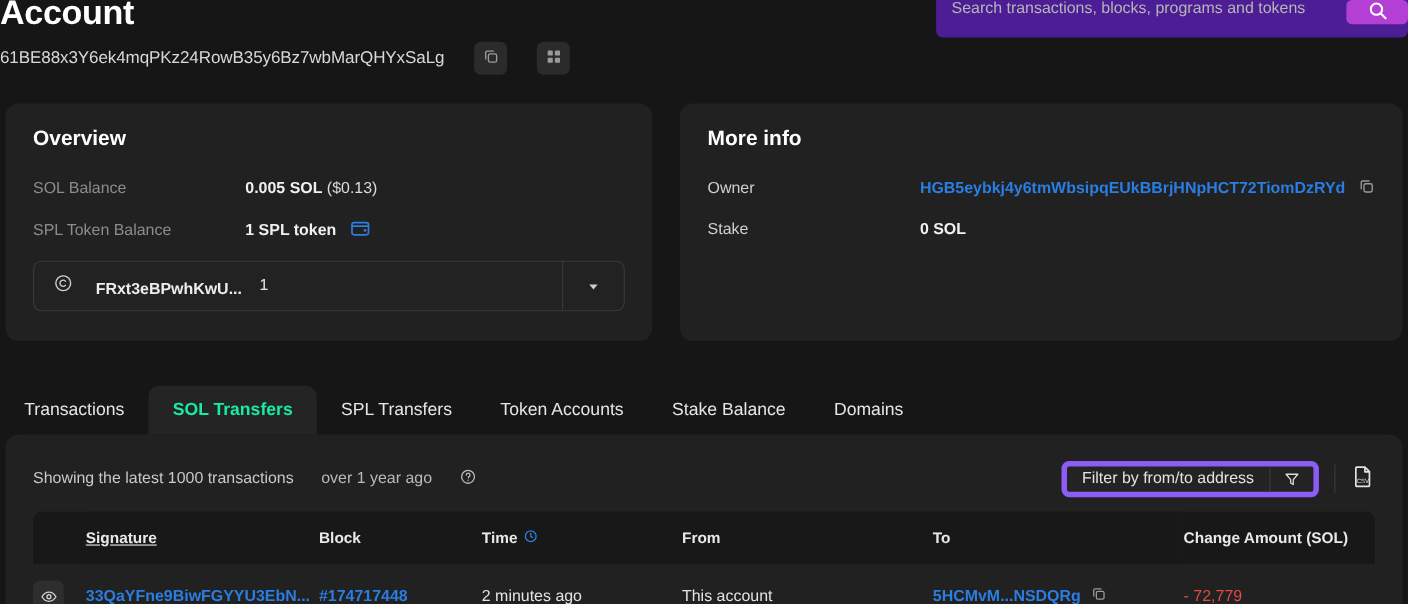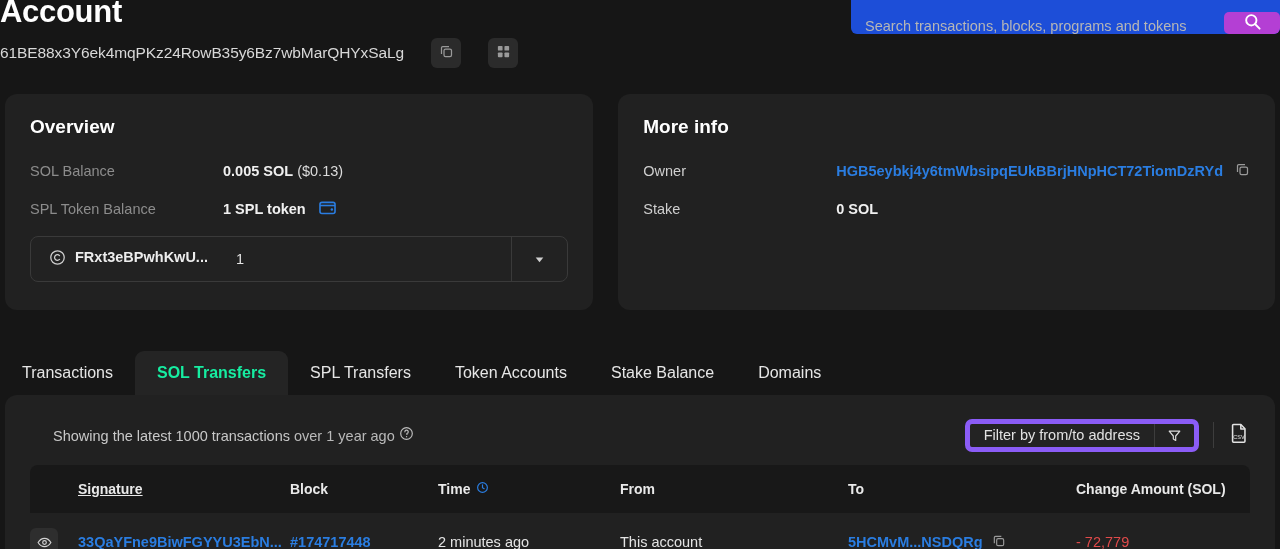--- a/index.html
+++ b/index.html
@@ -18,22 +18,22 @@
   }
 
   
   .search-wrap {
     position: absolute;
     top: 0;
     left: 851px;
     width: 429px;
     height: 34px;
     display: flex;
-    align-items: flex-end;
-    background: #1d4ed8;
+    align-items: flex-start;
+    background: #4c1d95;
     border-radius: 0 0 6px 6px;
     overflow: hidden;
   }
   .search-input {
     flex: 1;
     background: transparent;
     border: none;
     outline: none;
     color: #dcdcdc;
     font-family: "Liberation Sans", sans-serif;
@@ -134,21 +134,21 @@
     margin-top: 6px;
     height: 46px;
     border: 1px solid #3a3a3a;
     border-radius: 8px;
     display: flex;
     align-items: center;
     cursor: pointer;
     background: #222222;
   }
   .token-left {
-    display: flex; align-items: flex-start; gap: 9px;
+    display: flex; align-items: flex-end; gap: 21px;
     padding-left: 18px;
     width: 205px;
     flex: none;
   }
   .token-name { font-size: 14.5px; font-weight: bold; color: #ededed; }
   .token-amount { font-size: 14.5px; color: #e4e4e4; flex: 1; }
   .token-caret {
     width: 56px; flex: none;
     border-left: 1px solid #3a3a3a;
     height: 100%;
@@ -194,23 +194,22 @@
     display: flex;
     align-items: center;
     justify-content: space-between;
     height: 32px;
     margin-bottom: 14px;
   }
   .showing {
     font-size: 14.5px;
     color: #c8c8c8;
     display: flex;
-    align-items: flex-end;
-    gap: 4px;
-    margin-left: 23px;
+    align-items: center;
+    gap: 25px;
   }
   .showing .when { color: #b9b9b9; }
   .panel-actions { display: flex; align-items: center; gap: 14px; }
   .filter-btn {
     height: 33px;
     border: 5px solid #8b5cf6;
     border-radius: 7px;
     display: flex;
     align-items: center;
     cursor: pointer;

